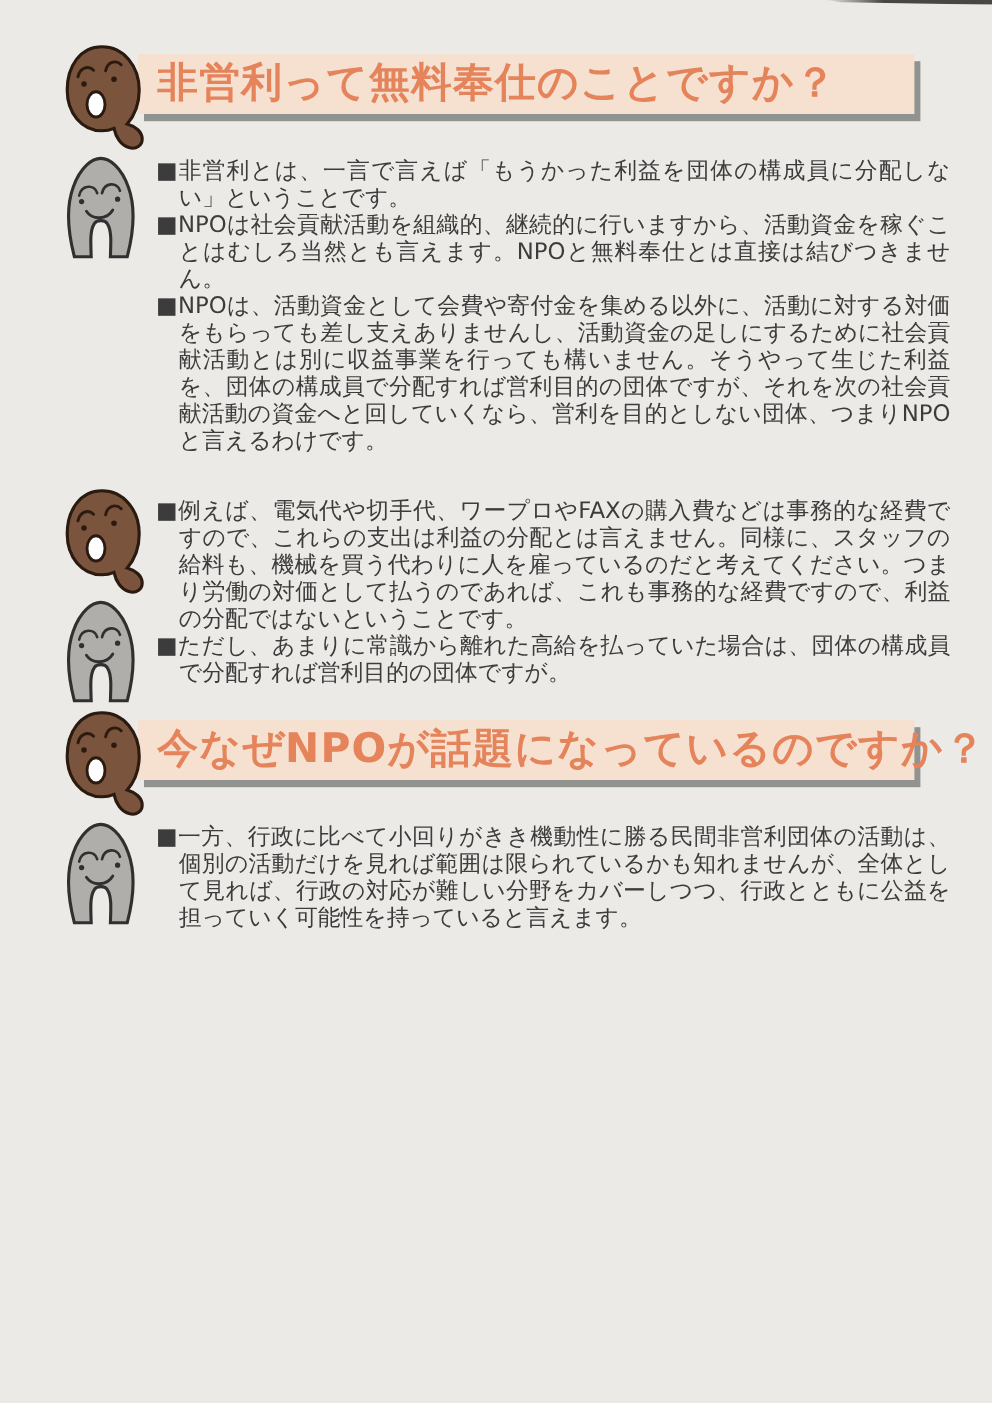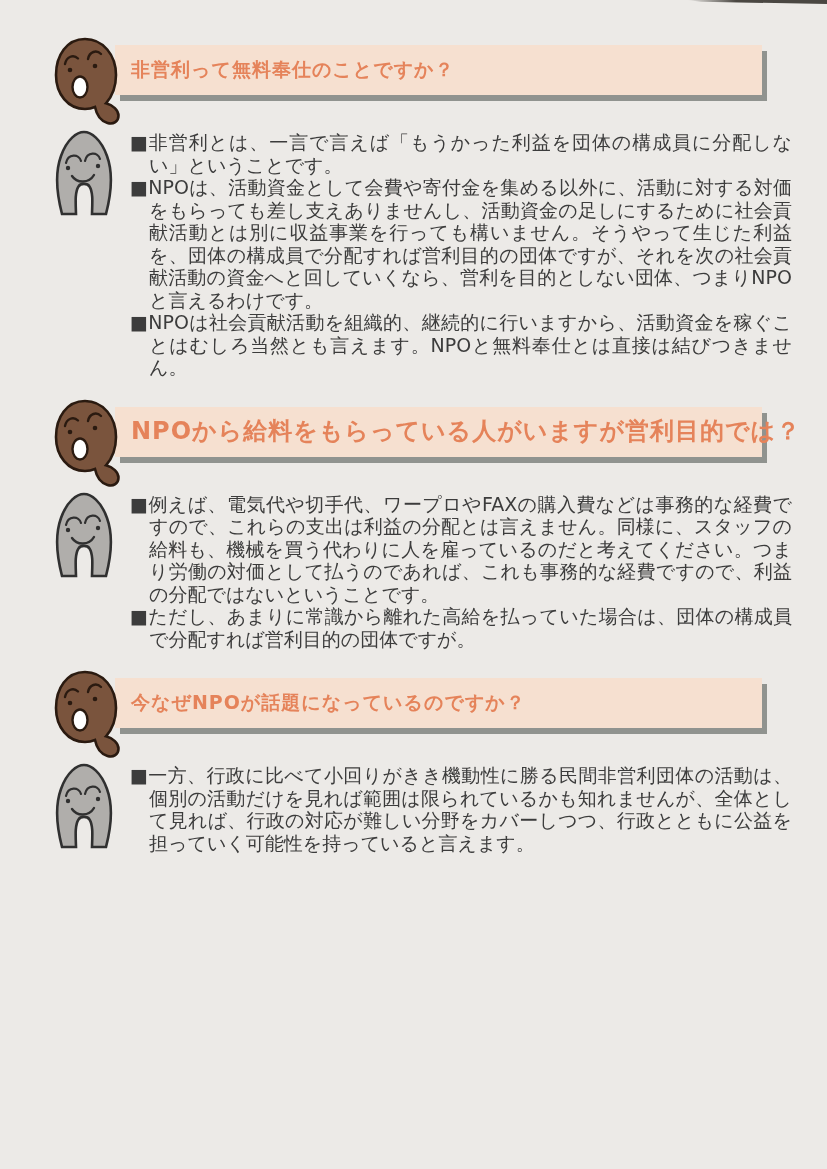--- a/index.html
+++ b/index.html
@@ -37,21 +37,21 @@
     margin-left:115px;
     width:647px; height:50px;
     background:var(--header_bar_bg);
     box-shadow:5px 6px 0 var(--bar_shadow);
     display:flex; align-items:center;
     padding-left:16px;
     position:relative;
     z-index:1;
   }
   .qa-header .label {
-    font-size:19px; font-weight:bold;
+    font-size:34px; font-weight:bold;
     color:var(--header_text);
     letter-spacing:1px;
     white-space:nowrap;
     line-height:1;
     padding-bottom:2px;
   }
   .qa-header.long .label { font-size:24px; }
 
   .qa-body {
     margin:36px 0 0 130px;
@@ -90,37 +90,34 @@
     <svg class="a-icon" width="62" height="88" viewBox="0 0 62 88">
       <path d="M9,85 C3,62 2.5,42 8,27 C14,10 24,3 31,3 C38,3 48,10 54,27 C59.5,42 59,62 53,85 L39,85 C39.5,72 40,63 36.5,57.5 C34.5,54 27.5,54 25.5,57.5 C22,63 22.5,72 23,85 Z" style="fill:var(--a_gray);stroke:var(--a_outline);stroke-width:2.6"></path>
       <path d="M13,34 C15,24.5 26,24.5 28,32" style="fill:none;stroke:var(--a_outline);stroke-width:2.2;stroke-linecap:round"></path>
       <path d="M32,32 C34,22.5 45,22.5 47,30" style="fill:none;stroke:var(--a_outline);stroke-width:2.2;stroke-linecap:round"></path>
       <circle cx="15" cy="39" r="2.2" style="fill:var(--a_outline)"></circle>
       <circle cx="45" cy="37" r="2.2" style="fill:var(--a_outline)"></circle>
       <path d="M19,47 C24,54.5 36,54.5 41,46" style="fill:none;stroke:var(--a_outline);stroke-width:2.4;stroke-linecap:round"></path>
     </svg>
     <div class="qa-body">
       <p>■非営利とは、一言で言えば「もうかった利益を団体の構成員に分配しない」ということです。</p>
+      <p>■NPOは社会貢献活動を組織的、継続的に行いますから、活動資金を稼ぐことはむしろ当然とも言えます。NPOと無料奉仕とは直接は結びつきません。</p>
       <p>■NPOは、活動資金として会費や寄付金を集める以外に、活動に対する対価をもらっても差し支えありませんし、活動資金の足しにするために社会貢献活動とは別に収益事業を行っても構いません。そうやって生じた利益を、団体の構成員で分配すれば営利目的の団体ですが、それを次の社会貢献活動の資金へと回していくなら、営利を目的としない団体、つまりNPOと言えるわけです。</p>
-      <p>■NPOは社会貢献活動を組織的、継続的に行いますから、活動資金を稼ぐことはむしろ当然とも言えます。NPOと無料奉仕とは直接は結びつきません。</p>
     </div>
   </section>
 
   <section class="qa-section next">
     <svg class="q-icon" width="70" height="92" viewBox="0 0 70 92">
       <path d="M33,3 C15,3 4,19 4,39 C4,58 16,73 33,73 C36.5,73 40,72.3 43,71 C44.5,78.5 49,85 55.5,87 C61.5,88.8 66.5,85.3 66.5,79.8 C66.5,74 61,69.3 54,67.3 C59.7,60.8 64,51 64,39 C64,19 51,3 33,3 Z" style="fill:var(--q_brown);stroke:var(--q_outline);stroke-width:2.6"></path>
       <path d="M13,28 C14.5,20.5 21.5,18 26,22.5" style="fill:none;stroke:var(--q_outline);stroke-width:2.4;stroke-linecap:round"></path>
       <path d="M36,23 C37.5,15.5 44.5,13.5 49,18" style="fill:none;stroke:var(--q_outline);stroke-width:2.4;stroke-linecap:round"></path>
       <circle cx="18" cy="34" r="2.3" style="fill:var(--q_outline)"></circle>
       <circle cx="43" cy="30" r="2.3" style="fill:var(--q_outline)"></circle>
       <ellipse cx="28" cy="51" rx="7.5" ry="10.5" style="fill:#ffffff;stroke:var(--q_outline);stroke-width:2.4"></ellipse>
     </svg>
-    <div class="qa-header long">
-      <span class="label">NPOから給料をもらっている人がいますが営利目的では？</span>
-    </div>
     <svg class="a-icon" width="62" height="88" viewBox="0 0 62 88">
       <path d="M9,85 C3,62 2.5,42 8,27 C14,10 24,3 31,3 C38,3 48,10 54,27 C59.5,42 59,62 53,85 L39,85 C39.5,72 40,63 36.5,57.5 C34.5,54 27.5,54 25.5,57.5 C22,63 22.5,72 23,85 Z" style="fill:var(--a_gray);stroke:var(--a_outline);stroke-width:2.6"></path>
       <path d="M13,34 C15,24.5 26,24.5 28,32" style="fill:none;stroke:var(--a_outline);stroke-width:2.2;stroke-linecap:round"></path>
       <path d="M32,32 C34,22.5 45,22.5 47,30" style="fill:none;stroke:var(--a_outline);stroke-width:2.2;stroke-linecap:round"></path>
       <circle cx="15" cy="39" r="2.2" style="fill:var(--a_outline)"></circle>
       <circle cx="45" cy="37" r="2.2" style="fill:var(--a_outline)"></circle>
       <path d="M19,47 C24,54.5 36,54.5 41,46" style="fill:none;stroke:var(--a_outline);stroke-width:2.4;stroke-linecap:round"></path>
     </svg>
     <div class="qa-body">
       <p>■例えば、電気代や切手代、ワープロやFAXの購入費などは事務的な経費ですので、これらの支出は利益の分配とは言えません。同様に、スタッフの給料も、機械を買う代わりに人を雇っているのだと考えてください。つまり労働の対価として払うのであれば、これも事務的な経費ですので、利益の分配ではないということです。</p>

